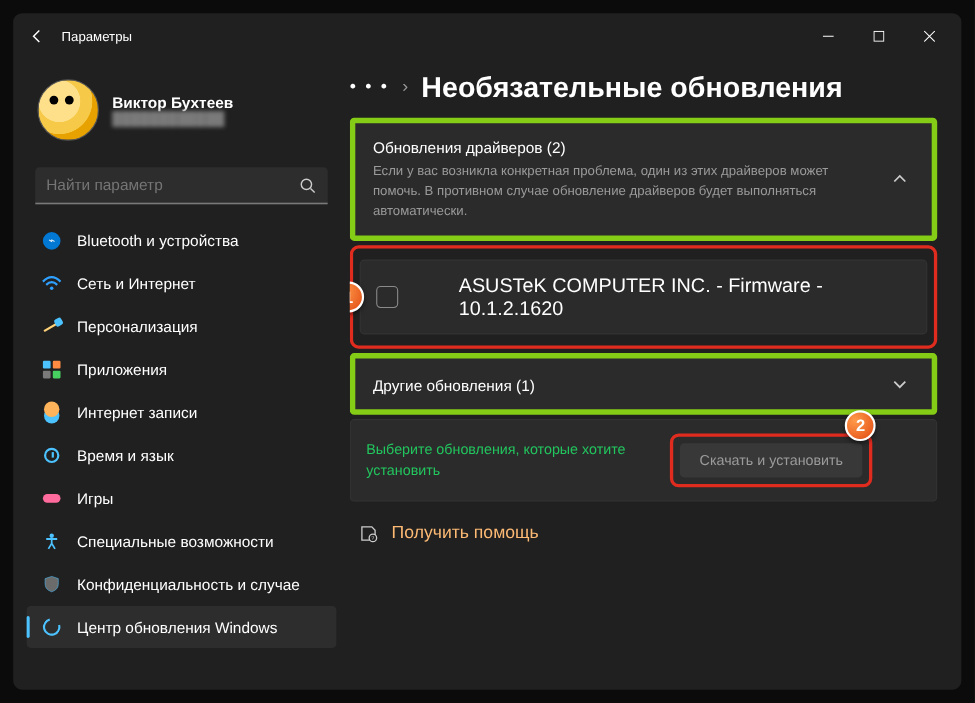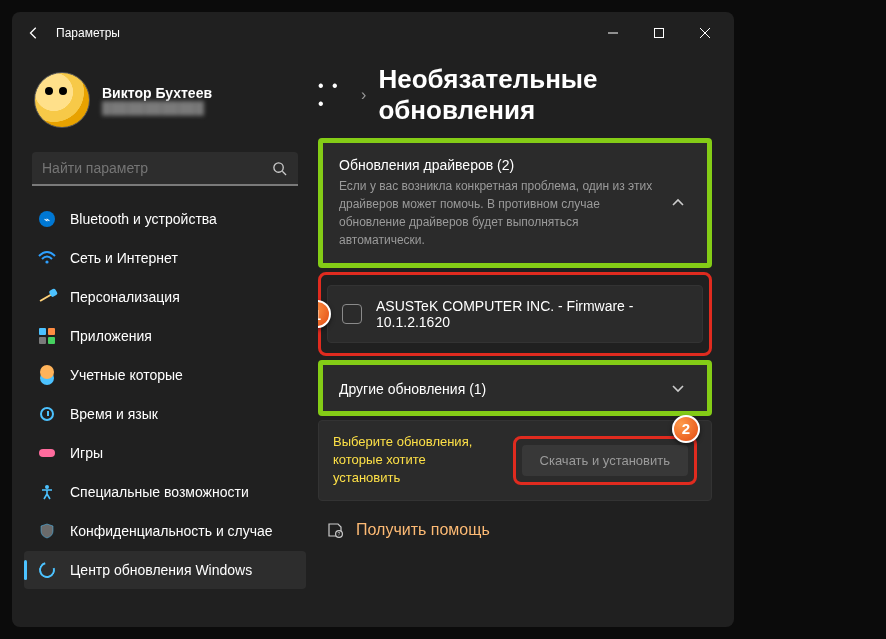--- a/index.html
+++ b/index.html
@@ -1,17 +1,17 @@
 <!DOCTYPE html>
 <html><head>
 <meta charset="utf-8">
 <style>
   * { box-sizing: border-box; margin: 0; padding: 0; font-family: "Segoe UI", Arial, sans-serif; }
   body { background: #0b0b0b; width: 886px; height: 639px; overflow: hidden; position: relative; }
-  .window { position: absolute; left: 12px; top: 12px; width: 722px; height: 615px; background: #202020; border-radius: 8px; color: #fff; display: flex; flex-direction: column; }
+  .window { position: absolute; left: 12px; top: 12px; width: 862px; height: 615px; background: #202020; border-radius: 8px; color: #fff; display: flex; flex-direction: column; }
   .titlebar { height: 42px; display: flex; align-items: center; padding: 0 6px; }
   .tb-back { width: 32px; height: 32px; display:flex; align-items:center; justify-content:center; color:#fff; cursor:pointer; }
   .tb-title { font-size: 12px; margin-left: 6px; }
   .tb-spacer { flex: 1; }
   .tb-btn { width: 46px; height: 30px; display:flex; align-items:center; justify-content:center; cursor:pointer; color:#fff; }
   .body { flex:1; display:flex; overflow:hidden; }
   .sidebar { width: 306px; padding: 0 12px 12px 12px; display:flex; flex-direction: column; }
   .profile { display:flex; align-items:center; gap:12px; padding: 18px 10px 18px 10px; }
   .avatar { width: 56px; height: 56px; border-radius: 50%; background: radial-gradient(circle at 35% 35%, #ffe08a 0 38%, #f7c948 39% 60%, #e8a200 61% 100%); border:1px solid #555; position:relative; overflow:hidden; }
   .avatar::after { content:""; position:absolute; left:10px; top:14px; width:8px; height:8px; border-radius:50%; background:#000; box-shadow: 14px 0 0 #000; }
@@ -42,24 +42,24 @@
   .dots { letter-spacing: 2px; font-size:16px; cursor:pointer; }
   .chev { color:#999; }
   .page-title { font-size: 26px; font-weight:600; }
   .card { background:#2b2b2b; border:5px solid #84cc16; border-radius:4px; padding: 14px 52px 14px 16px; margin-bottom: 4px; position:relative; }
   .card-title { font-size: 14px; margin-bottom:4px; }
   .card-desc { font-size: 12px; color:#9a9a9a; line-height:1.5; }
   .card-chev { position:absolute; right:18px; top:50%; transform:translateY(-50%); color:#ccc; cursor:pointer; padding:4px; }
   .driver-box { border:3px solid #e02b1f; border-radius:8px; padding: 6px 6px; margin-bottom:4px; position:relative; }
   .driver-item { display:flex; align-items:center; gap:14px; background:#2b2b2b; border:1px solid #333; border-radius:4px; padding: 12px 14px; margin:4px 0; }
   .checkbox { width:20px; height:20px; border:1.5px solid #8a8a8a; border-radius:4px; cursor:pointer; flex-shrink:0; }
-  .driver-label { font-size: 14px; }
+  .driver-label { font-size: 18px; margin-left: 41px; }
   .callout { position:absolute; width:28px; height:28px; border-radius:50%; background: radial-gradient(circle at 30% 30%, #ff9a4a, #e24a12); border:2px solid #fff; color:#fff; font-weight:700; font-size:15px; display:flex; align-items:center; justify-content:center; box-shadow: 0 2px 4px rgba(0,0,0,0.5); z-index:10; }
   .action-row { background:#2b2b2b; border:1px solid #333; border-radius:4px; padding: 12px 14px; display:flex; align-items:center; gap:16px; }
-  .action-text { font-size: 13px; color:#fde047; flex:1; line-height:1.4; max-width: 260px;}
+  .action-text { font-size: 13px; color:#22c55e; flex:1; line-height:1.4; max-width: 260px;}
   .action-btn-wrap { border:3px solid #e02b1f; border-radius:8px; padding:6px; position:relative; }
   .action-btn { background:#383838; color:#9b9b9b; border:none; padding:8px 18px; border-radius:4px; font-size:13px; cursor:default; }
   .help-row { display:flex; align-items:center; gap:12px; padding: 20px 8px; }
   .help-link { color:#fdba74; font-size:16px; cursor:pointer; }
   .help-icon { font-size:14px; color:#ccc; position:relative; }
   svg { display:block; }
 </style>
 </head>
 <body>
 
@@ -140,21 +140,21 @@
                 <span></span>
                 <span></span>
               </span>
             </span>
           <span>Приложения</span>
         </div>
         <div class="nav-item">
           <span class="icon">
               <span class="ic-user"></span>
             </span>
-          <span>Учетные которые</span>
+          <span>Интернет записи</span>
         </div>
         <div class="nav-item">
           <span class="icon">
               <span class="ic-time"></span>
             </span>
           <span>Время и язык</span>
         </div>
         <div class="nav-item">
           <span class="icon ic-game">
               <svg width="18" height="12" viewBox="0 0 18 12">

